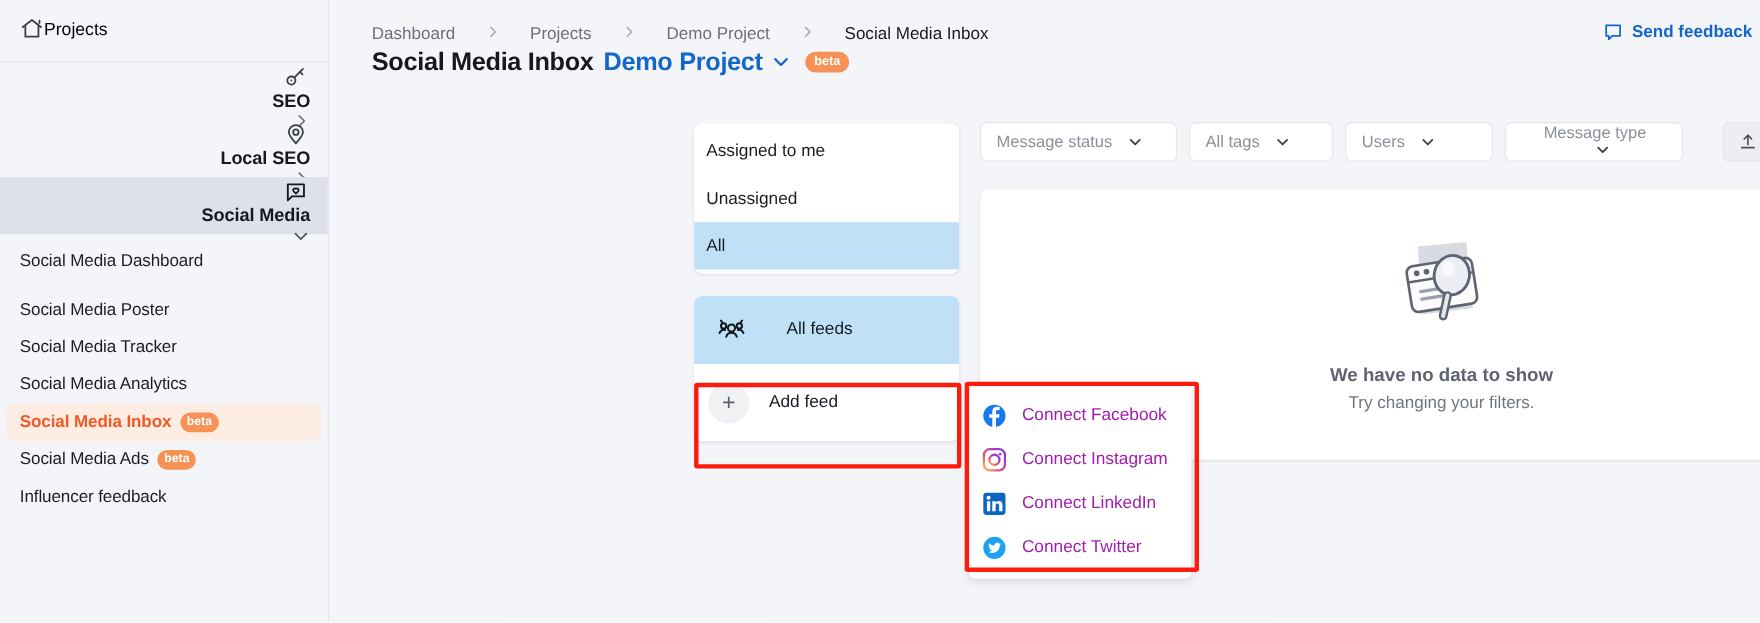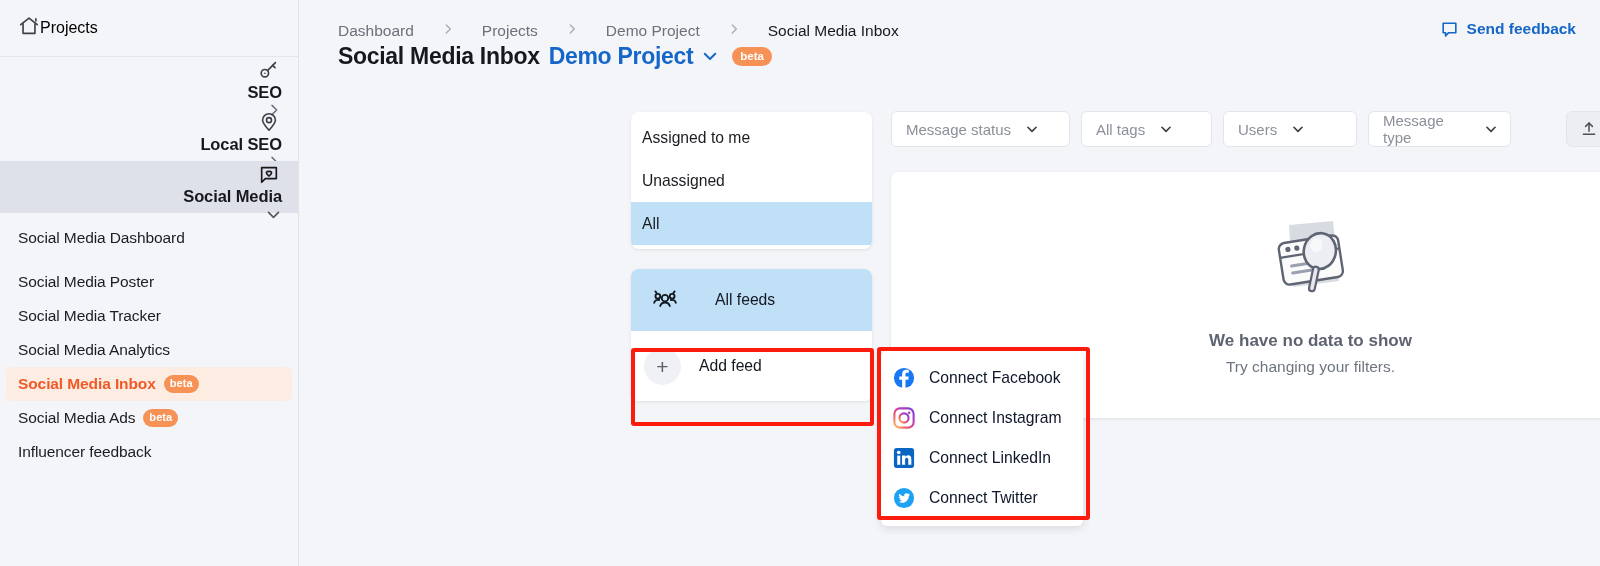--- a/index.html
+++ b/index.html
@@ -102,22 +102,22 @@
   }
   .breadcrumb .crumb { cursor: pointer; }
   .breadcrumb .crumb.last { color: #16181c; cursor: default; }
   .breadcrumb .sep {
     margin: 0 11px;
     color: #a8adb8;
     display: flex; align-items: center;
   }
   .feedback {
     position: absolute;
-    right: 24px; top: 20px;
-    display: flex; 
+    right: 7px; top: 20px;
+    display: flex; align-items: center;
     color: #1466c8;
     font-size: 15.5px;
     font-weight: bold;
     cursor: pointer;
   }
   .feedback .fico { margin-right: 8px; display: flex; align-items: center; }
 
   .title-row {
     display: flex; align-items: center;
     padding-left: 39px;
@@ -155,21 +155,21 @@
     display: flex; align-items: center;
     padding: 0 12px 0 14px;
     margin-right: 11px;
     cursor: pointer;
   }
   .select .stxt { font-size: 15px; color: #8b9099; }
   .select .schev { margin-left: 14px; color: #3a3f47; display: flex; align-items: center; }
   .select.w1 { width: 179px; }
   .select.w2 { width: 131px; }
   .select.w3 { width: 134px; }
-  .select.w4 { width: 143px; }
+  .select.w4 { width: 162px; flex-direction: column; }
 
   .export-btn {
     position: absolute; left: 1267px; top: 111px;
     height: 36px;
     background: #eceef2;
     border: 1px solid #e3e5ec;
     border-radius: 6px;
     display: flex; align-items: center;
     padding: 0 15px 0 13px;
     cursor: pointer;
@@ -241,21 +241,21 @@
     padding: 7px 0 8px;
     z-index: 30;
   }
   .connect-item {
     height: 40px;
     display: flex; align-items: center;
     padding-left: 10px;
     cursor: pointer;
   }
   .connect-item .cicon { width: 26px; height: 26px; flex:0 0 26px; display: flex; align-items: center; justify-content: center;}
-  .connect-item .clbl { margin-left: 12px; font-size: 15.7px; color: #0f172a; }
+  .connect-item .clbl { margin-left: 12px; font-size: 15.7px; color: #a21caf; }
 
   
   .redbox {
     position: absolute;
     border: 4px solid #fc1b0d;
     border-radius: 3px;
     pointer-events: none;
     z-index: 40;
   }
   .redbox.a { left: 332px; top: 348px; width: 243px; height: 78px; }

